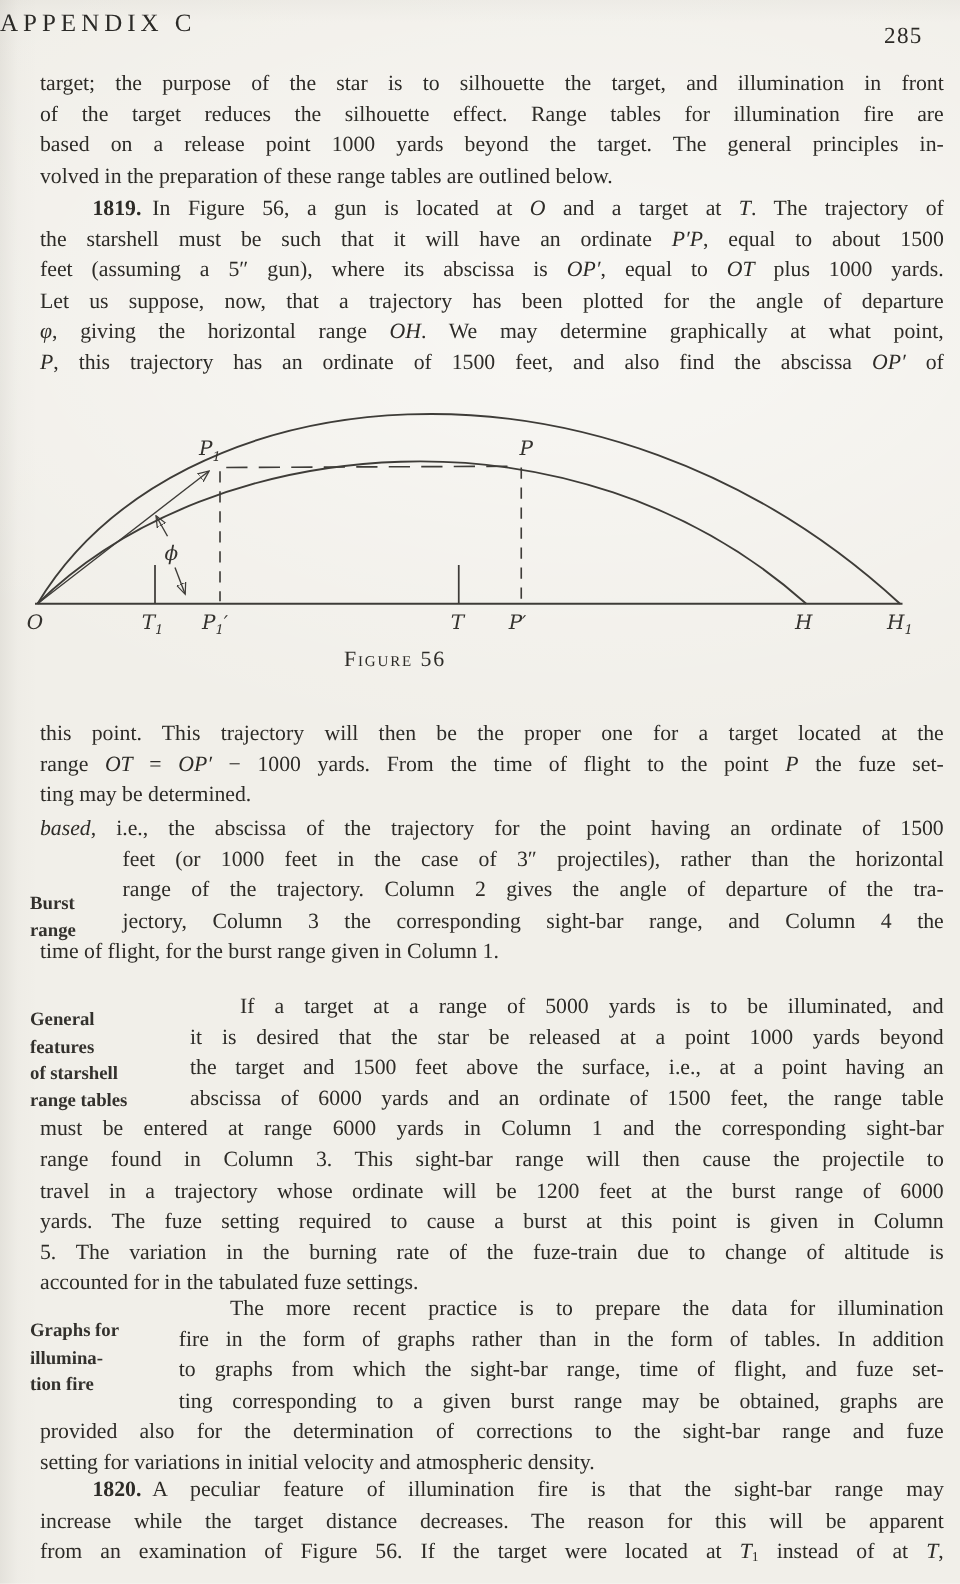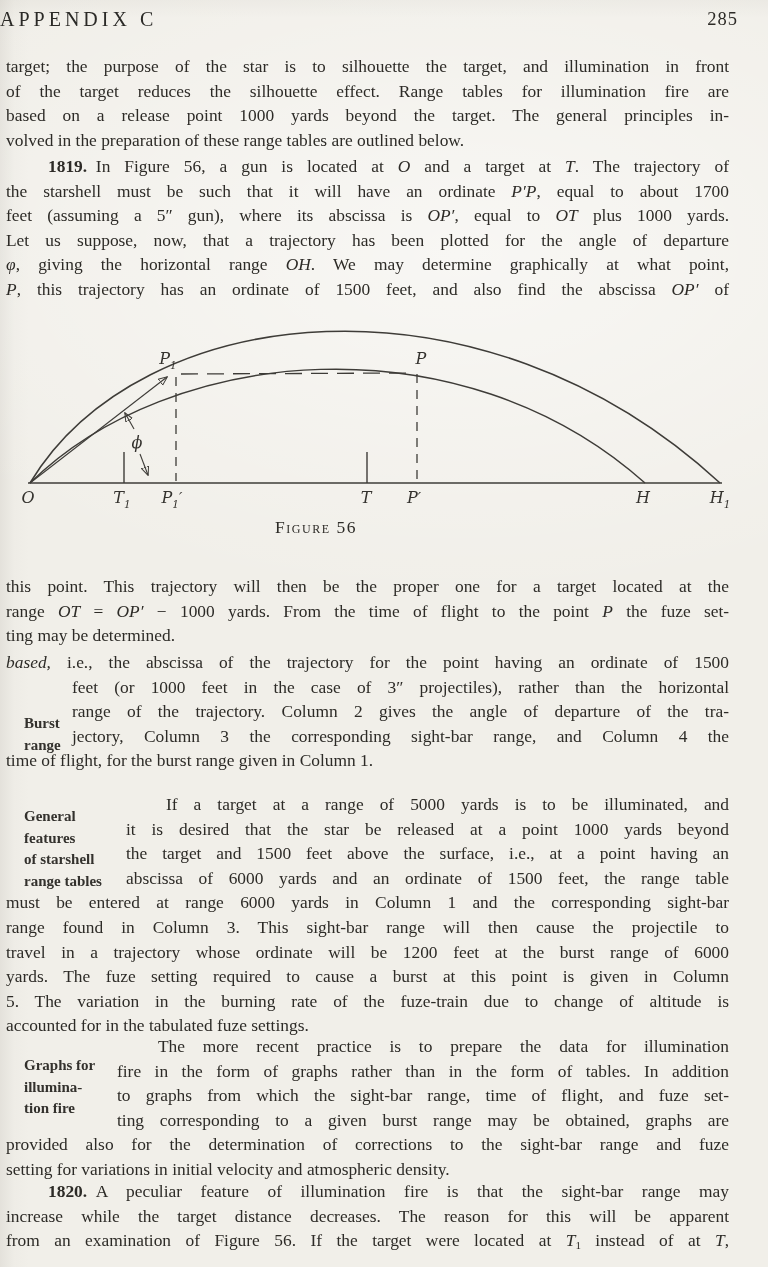--- a/index.html
+++ b/index.html
@@ -12,23 +12,23 @@
       #f1efe9;
     font-family:"Liberation Serif", serif;
     color:#2d2b27;
   }
   
   #hdr{position:absolute;top:8px;left:0;width:768px;height:26px;}
   #hdr .title{
     position:absolute;left:0;right:0;
     font-size:20px;letter-spacing:4px;color:#2b2a27;
   }
-  #hdr .pageno{position:absolute;right:30px;top:1px;font-size:18.5px;letter-spacing:1px;}
+  #hdr .pageno{position:absolute;right:30px;top:11px;font-size:18.5px;letter-spacing:1px;}
   
-  .para{position:absolute;left:6px;width:723px;}
+  .para{position:absolute;left:32px;width:723px;}
   .line{
     line-height:24.6px;font-size:17.4px;
     text-align:justify;text-align-last:justify;
     white-space:normal;color:#2d2b27;
   }
   .line.last{text-align-last:left;}
   .it{font-style:italic;}
   .bd{font-weight:bold;}
   .sb{font-size:11px;vertical-align:-3px;}
   
@@ -55,21 +55,21 @@
 
   <div id="text-column">
       <div class="para" style="top: 54px;">
         <div class="line"><span>target; the purpose of the star is to silhouette the target, and illumination in front</span></div>
         <div class="line"><span>of the target reduces the silhouette effect. Range tables for illumination fire are</span></div>
         <div class="line"><span>based on a release point 1000 yards beyond the target. The general principles in-</span></div>
         <div class="line last"><span>volved in the preparation of these range tables are outlined below.</span></div>
       </div>
       <div class="para" style="top: 154px;">
         <div class="line" style="margin-left: 42px;"><span class="bd">1819.</span><span> In Figure 56, a gun is located at </span><span class="it">O</span><span> and a target at </span><span class="it">T</span><span>. The trajectory of</span></div>
-        <div class="line"><span>the starshell must be such that it will have an ordinate </span><span class="it">P′P</span><span>, equal to about 1700</span></div>
+        <div class="line"><span>the starshell must be such that it will have an ordinate </span><span class="it">P′P</span><span>, equal to about 1500</span></div>
         <div class="line"><span>feet (assuming a 5″ gun), where its abscissa is </span><span class="it">OP′</span><span>, equal to </span><span class="it">OT</span><span> plus 1000 yards.</span></div>
         <div class="line"><span>Let us suppose, now, that a trajectory has been plotted for the angle of departure</span></div>
         <div class="line"><span class="it">φ</span><span>, giving the horizontal range </span><span class="it">OH</span><span>. We may determine graphically at what point,</span></div>
         <div class="line"><span class="it">P</span><span>, this trajectory has an ordinate of 1500 feet, and also find the abscissa </span><span class="it">OP′</span><span> of</span></div>
       </div>
       <div class="para" style="top: 574px;">
         <div class="line"><span>this point. This trajectory will then be the proper one for a target located at the</span></div>
         <div class="line"><span>range </span><span class="it">OT</span><span> = </span><span class="it">OP′</span><span> − 1000 yards. From the time of flight to the point </span><span class="it">P</span><span> the fuze set-</span></div>
         <div class="line last"><span>ting may be determined.</span></div>
       </div>

